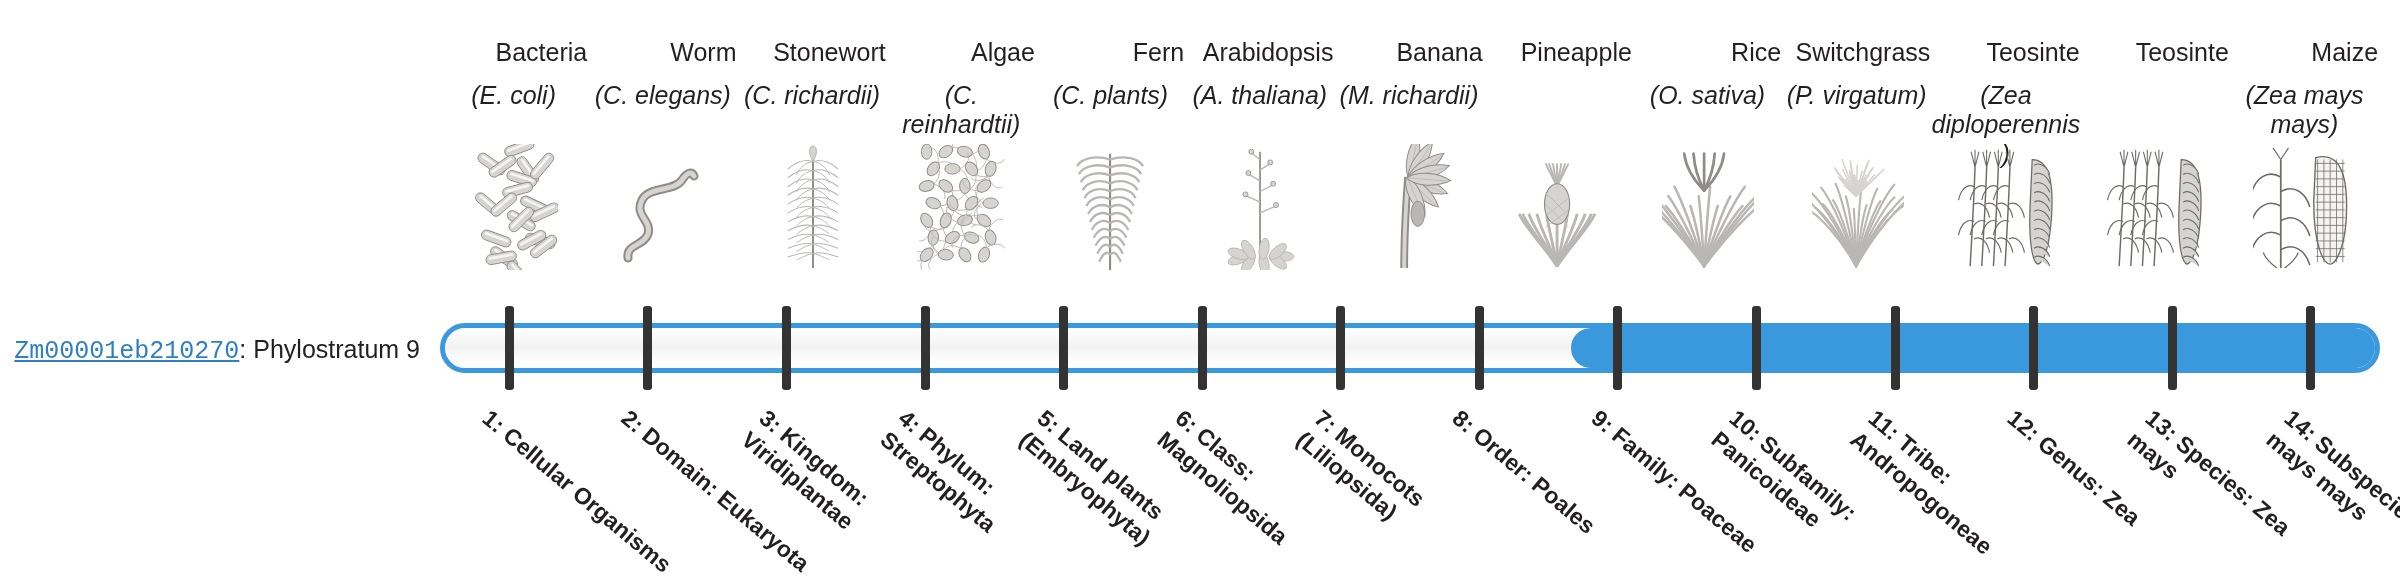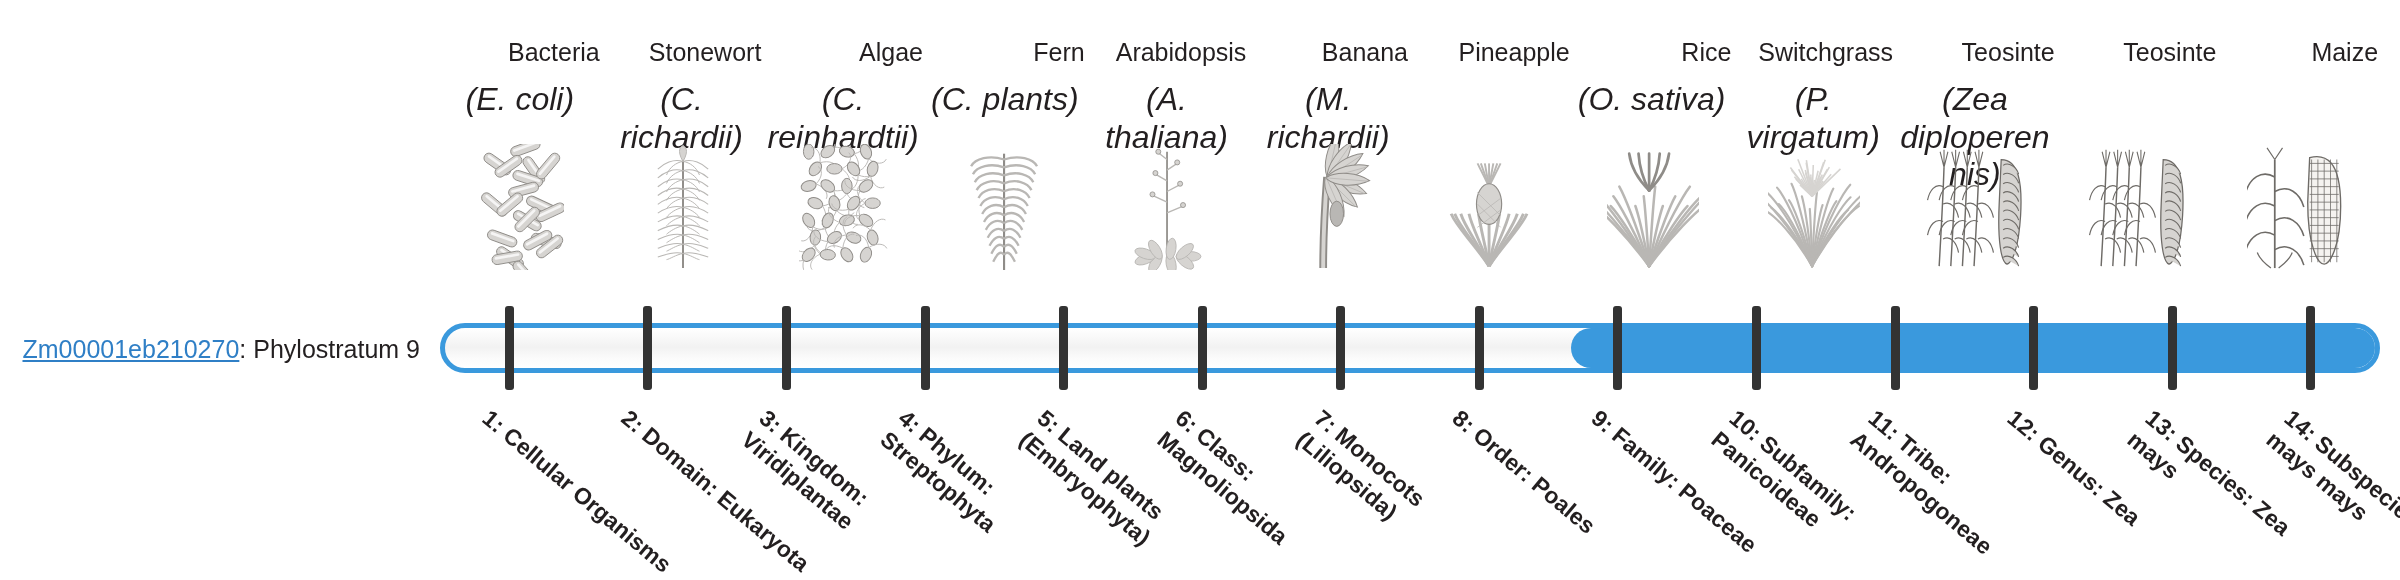--- a/index.html
+++ b/index.html
@@ -30,20 +30,21 @@
     text-align: right;
     font-size: 25px;
     line-height: 1.1;
     white-space: nowrap;
     color: #231f20;
   }
   #gene-label .gene-link {
     color: #2f7fc6;
     text-decoration: underline;
     cursor: pointer;
+    font-family: Liberation Mono, monospace;
   }
 
   
   #species-row {
     position: absolute;
     left: 440px;
     top: 38px;
     width: 1940px;
     height: 260px;
     display: flex;
@@ -59,21 +60,21 @@
   }
   .species-common {
     font-size: 25px;
     line-height: 1.15;
     text-align: center;
     color: #231f20;
     padding: 0 2px;
     white-space: nowrap;
   }
   .species-sci {
-    font-size: 32px;
+    font-size: 25px;
     line-height: 1.18;
     font-style: italic;
     text-align: center;
     color: #231f20;
     margin-top: 14px;
     padding: 0 1px;
     width: 100%;
     word-break: normal;
     overflow-wrap: break-word;
   }
@@ -246,20 +247,30 @@
             </g>
             <g transform="translate(40,128) rotate(48)">
         <rect x="0" y="0" width="34" height="11" rx="5.5" fill="#d6d4d1" stroke="#8f8c88" stroke-width="1"></rect>
         <rect x="3" y="2.5" width="28" height="3" rx="1.5" fill="#ffffff" opacity="0.75"></rect>
             </g>
             <g transform="translate(58,120) rotate(-38)">
         <rect x="0" y="0" width="34" height="11" rx="5.5" fill="#d6d4d1" stroke="#8f8c88" stroke-width="1"></rect>
         <rect x="3" y="2.5" width="28" height="3" rx="1.5" fill="#ffffff" opacity="0.75"></rect>
             </g>
           </svg>
+        </div>
+      </div>
+      <div class="species-col">
+        <div class="species-common">Worm</div>
+        <div class="species-sci">(C. elegans)</div>
+        <div class="species-art">
+          <svg width="84" height="104" viewBox="0 0 84 104">
+        <path d="M6 92 C 4 78, 22 80, 26 68 C 30 54, 12 50, 20 34 C 27 20, 52 26, 60 14 C 66 5, 70 6, 72 10" fill="none" stroke="#8f8c88" stroke-width="9" stroke-linecap="round"></path>
+        <path d="M6 92 C 4 78, 22 80, 26 68 C 30 54, 12 50, 20 34 C 27 20, 52 26, 60 14 C 66 5, 70 6, 72 10" fill="none" stroke="#d6d4d1" stroke-width="5" stroke-linecap="round"></path>
+      </svg>
         </div>
       </div>
       <div class="species-col">
         <div class="species-common">Stonewort</div>
         <div class="species-sci">(C. richardii)</div>
         <div class="species-art">
           <svg width="80" height="126" viewBox="0 0 80 130">
         <path d="M40 128 L40 8" stroke="#8f8c88" stroke-width="2"></path>
         <path d="M40 18 C 33 6, 38 2, 40 2 C 42 2, 47 6, 40 18" fill="#d6d4d1" stroke="#b9b7b4" stroke-width="1"></path>
         <g transform="translate(40,18)">
@@ -779,20 +790,21 @@
             <path d="M80 79 C 86 75, 94 81, 96 88" fill="#d6d4d1" stroke="#6e6b67" stroke-width="1.1"></path>
             <path d="M80 88.5 C 86 84.5, 94 90.5, 96 97.5" fill="#d6d4d1" stroke="#6e6b67" stroke-width="1.1"></path>
             <path d="M80 98 C 86 94, 94 100, 96 107" fill="#d6d4d1" stroke="#6e6b67" stroke-width="1.1"></path>
             <path d="M80 107.5 C 86 103.5, 94 109.5, 96 116.5" fill="#d6d4d1" stroke="#6e6b67" stroke-width="1.1"></path>
             <path d="M80 117 C 86 113, 94 119, 96 126" fill="#d6d4d1" stroke="#6e6b67" stroke-width="1.1"></path>
           </svg>
         </div>
       </div>
       <div class="species-col">
         <div class="species-common">Maize</div>
+        <div class="species-sci">(Zea mays mays)</div>
         <div class="species-art">
           <svg width="104" height="126" viewBox="0 0 102 130">
         <path d="M26 128 L26 16" stroke="#6e6b67" stroke-width="1.8"></path>
             <path d="M26 34 C 12 26, 0 36, -4 50" fill="none" stroke="#6e6b67" stroke-width="1.6"></path>
             <path d="M26 49 C 40 41, 52 51, 56 65" fill="none" stroke="#6e6b67" stroke-width="1.6"></path>
             <path d="M26 64 C 12 56, 0 66, -4 80" fill="none" stroke="#6e6b67" stroke-width="1.6"></path>
             <path d="M26 79 C 40 71, 52 81, 56 95" fill="none" stroke="#6e6b67" stroke-width="1.6"></path>
             <path d="M26 94 C 12 86, 0 96, -4 110" fill="none" stroke="#6e6b67" stroke-width="1.6"></path>
             <path d="M26 109 C 40 101, 52 111, 56 125" fill="none" stroke="#6e6b67" stroke-width="1.6"></path>
         <path d="M22 128 C 14 122, 10 118, 8 112 M30 128 C 38 122, 42 118, 44 112" stroke="#6e6b67" stroke-width="1.3" fill="none"></path>

